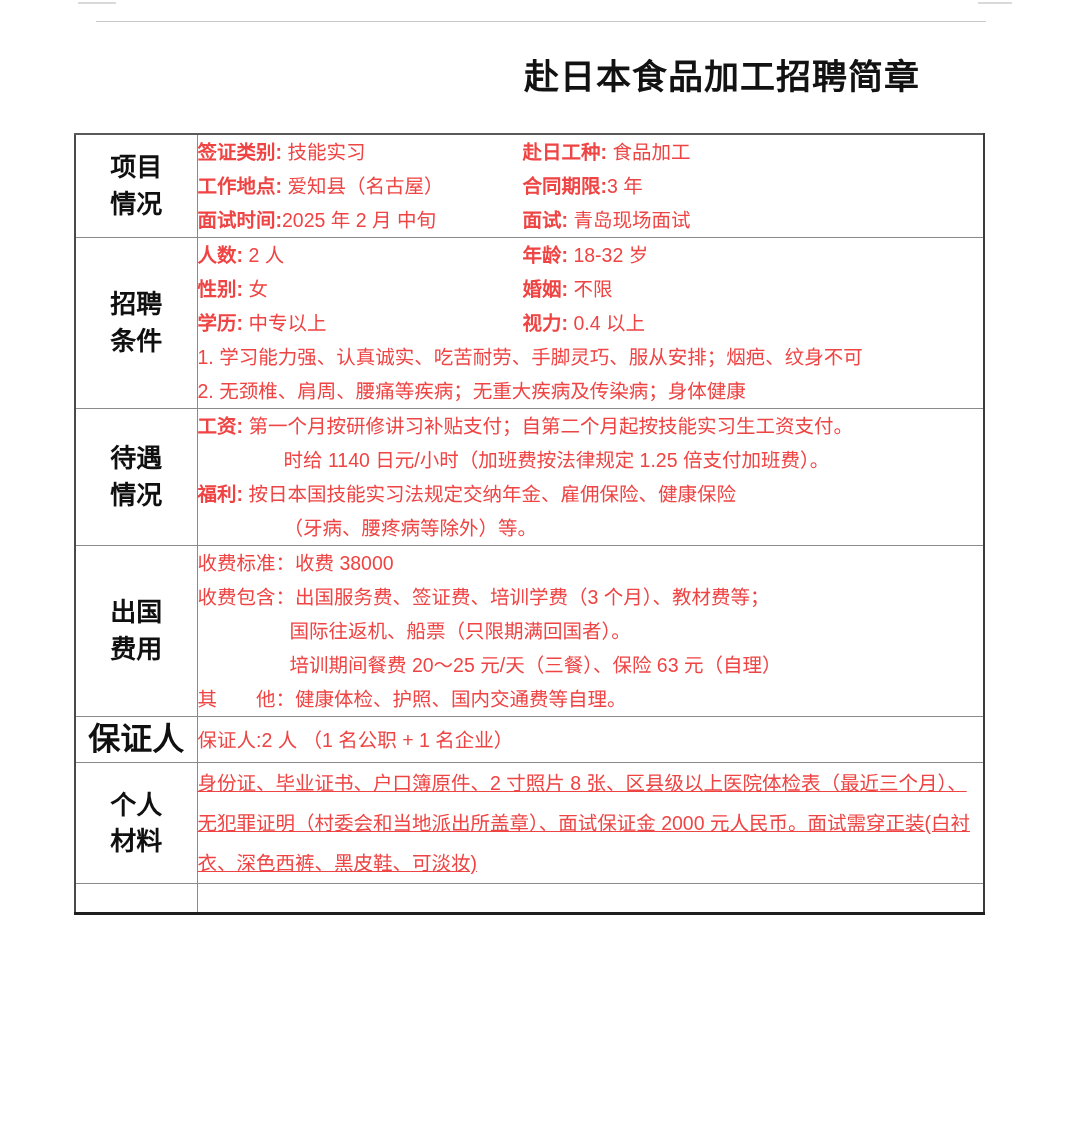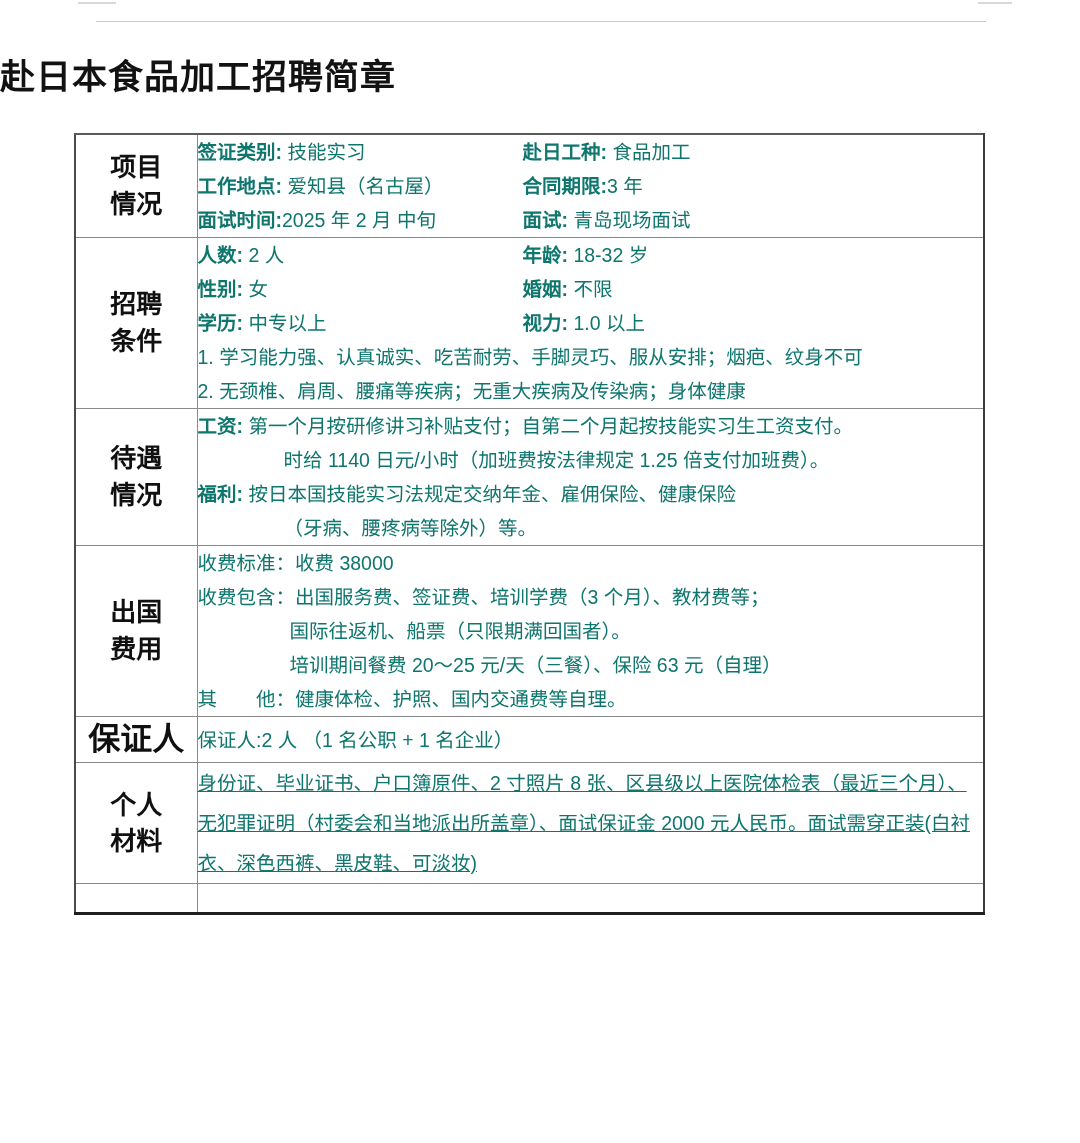--- a/index.html
+++ b/index.html
@@ -33,21 +33,21 @@
     height: 1px;
     background: #c9c9c9;
   }
 
   
   .doc-title {
     position: absolute;
     left: 0;
     top: 32px;
     width: 920px;
-    text-align: left;
+    text-align: right;
     font-size: 35px;
     font-weight: bold;
     letter-spacing: 1px;
     color: #121212;
     line-height: 1.25;
   }
 
   
   .spec-table {
     position: absolute;
@@ -81,21 +81,21 @@
     padding: 6px 2px;
     white-space: pre-line;
   }
   .row-label.compact { font-size: 32px; font-family: Liberation Serif, serif; }
 
   
   .row-body {
     padding: 10px 0 10px 14px;
     font-size: 19.5px;
     line-height: 1.0;
-    color: #0f766e;
+    color: #ef4444;
   }
 
   .line {
     display: block;
     line-height: 34px;
     white-space: pre;
   }
   .line.wrap { white-space: normal; line-height: 40px; text-decoration: underline; }
   .line.indent { padding-left: 86px; }
   .line.indent-s { padding-left: 92px; }
@@ -156,21 +156,21 @@
         <div class="duo">
           <span class="c1"><b class="k">人数:</b><span> 2 人</span></span>
           <span class="c2"><b class="k">年龄:</b><span> 18-32 岁</span></span>
         </div>
         <div class="duo">
           <span class="c1"><b class="k">性别:</b><span> 女</span></span>
           <span class="c2"><b class="k">婚姻:</b><span> 不限</span></span>
         </div>
         <div class="duo">
           <span class="c1"><b class="k">学历:</b><span> 中专以上</span></span>
-          <span class="c2"><b class="k">视力:</b><span> 1.0 以上</span></span>
+          <span class="c2"><b class="k">视力:</b><span> 0.4 以上</span></span>
         </div>
         <span class="line">1. 学习能力强、认真诚实、吃苦耐劳、手脚灵巧、服从安排；烟疤、纹身不可</span>
         <span class="line">2. 无颈椎、肩周、腰痛等疾病；无重大疾病及传染病；身体健康</span>
       </td>
     </tr>
 
 
     <tr>
       <td class="row-label">待遇
 情况</td>

